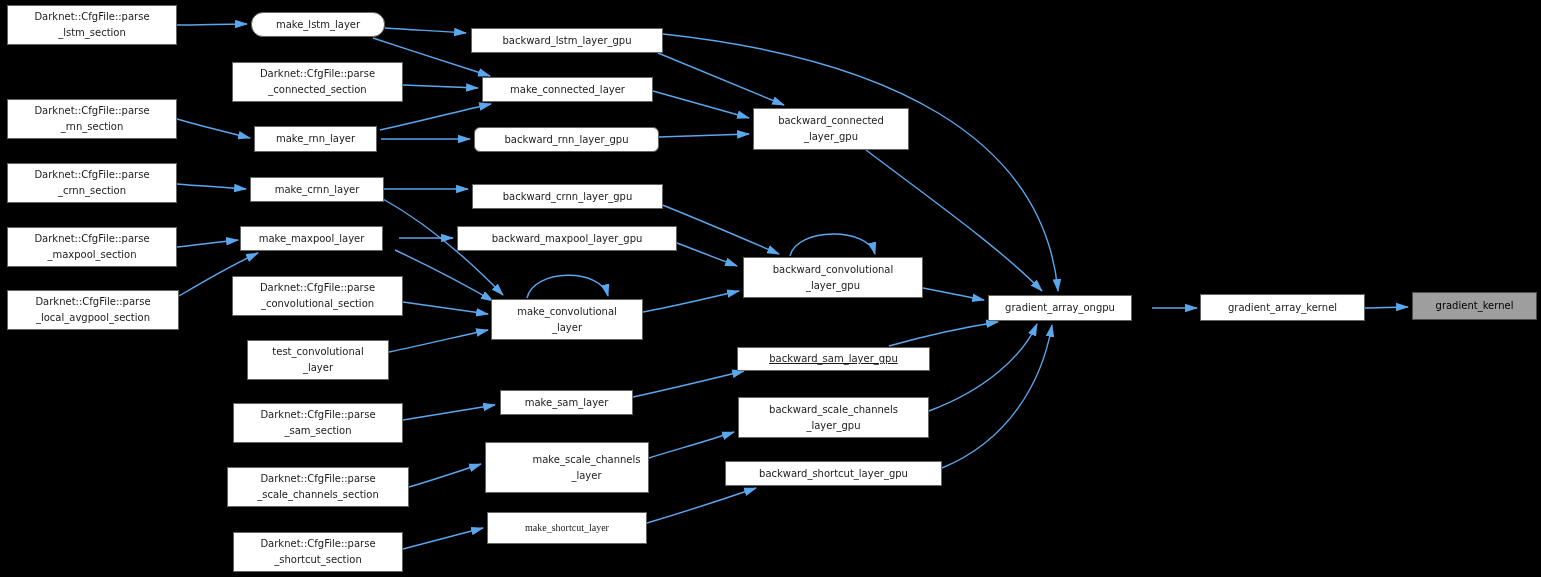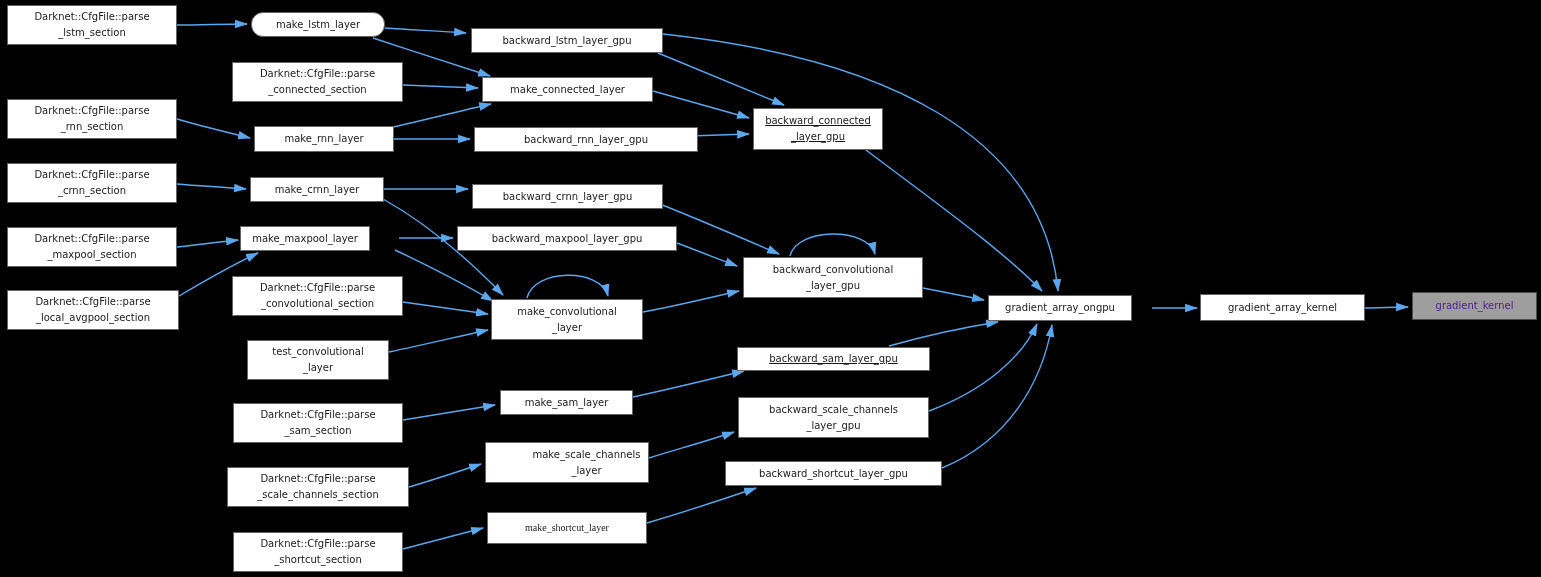--- a/index.html
+++ b/index.html
@@ -21,21 +21,21 @@
     color:#1a1a1a;
     font-size:10px;
     line-height:16px;
     white-space:nowrap;
     text-align:left;
     cursor:pointer;
   }
   .node.focus{
     background:#9e9e9e;
     border-color:#4d4d4d;
-    color:#4c1d95;
+    color:#000000;
     cursor:default;
   }
   .nline{pointer-events:none;}
 </style>
 </head>
 <body>
 
 <div class="stage" style="background: rgb(0, 0, 0);">
   <svg class="edge-layer" width="1541" height="577" viewBox="0 0 1541 577">
     <defs>
@@ -105,27 +105,27 @@
         <div class="nline">Darknet::CfgFile::parse</div>
         <div class="nline">_local_avgpool_section</div>
       </div>
       <div class="node" style="left: 251px; top: 12px; width: 134px; height: 25px; border-radius: 12px;">
         <div class="nline">make_lstm_layer</div>
       </div>
       <div class="node" style="left: 232px; top: 62px; width: 171px; height: 40px;">
         <div class="nline">Darknet::CfgFile::parse</div>
         <div class="nline">_connected_section</div>
       </div>
-      <div class="node" style="left: 254px; top: 126px; width: 140px; height: 26px;">
+      <div class="node" style="left: 254px; top: 126px; width: 123px; height: 26px;">
         <div class="nline">make_rnn_layer</div>
       </div>
       <div class="node" style="left: 250px; top: 177px; width: 134px; height: 25px;">
         <div class="nline">make_crnn_layer</div>
       </div>
-      <div class="node" style="left: 240px; top: 226px; width: 130px; height: 25px;">
+      <div class="node" style="left: 240px; top: 226px; width: 143px; height: 25px;">
         <div class="nline">make_maxpool_layer</div>
       </div>
       <div class="node" style="left: 232px; top: 276px; width: 171px; height: 40px;">
         <div class="nline">Darknet::CfgFile::parse</div>
         <div class="nline">_convolutional_section</div>
       </div>
       <div class="node" style="left: 247px; top: 340px; width: 142px; height: 40px;">
         <div class="nline">test_convolutional</div>
         <div class="nline">_layer</div>
       </div>
@@ -140,44 +140,44 @@
       <div class="node" style="left: 233px; top: 532px; width: 170px; height: 40px;">
         <div class="nline">Darknet::CfgFile::parse</div>
         <div class="nline">_shortcut_section</div>
       </div>
       <div class="node" style="left: 471px; top: 28px; width: 192px; height: 25px;">
         <div class="nline">backward_lstm_layer_gpu</div>
       </div>
       <div class="node" style="left: 482px; top: 77px; width: 171px; height: 25px;">
         <div class="nline">make_connected_layer</div>
       </div>
-      <div class="node" style="left: 474px; top: 127px; width: 224px; height: 25px;">
+      <div class="node" style="left: 474px; top: 127px; width: 185px; height: 25px; border-radius: 6px;">
         <div class="nline">backward_rnn_layer_gpu</div>
       </div>
       <div class="node" style="left: 472px; top: 184px; width: 191px; height: 25px;">
         <div class="nline">backward_crnn_layer_gpu</div>
       </div>
       <div class="node" style="left: 457px; top: 226px; width: 220px; height: 25px;">
         <div class="nline">backward_maxpool_layer_gpu</div>
       </div>
       <div class="node" style="left: 491px; top: 299px; width: 152px; height: 41px;">
         <div class="nline">make_convolutional</div>
         <div class="nline">_layer</div>
       </div>
       <div class="node" style="left: 500px; top: 390px; width: 133px; height: 25px;">
         <div class="nline">make_sam_layer</div>
       </div>
-      <div class="node" style="left: 485px; top: 442px; width: 164px; height: 41px; padding-left: 39px;">
+      <div class="node" style="left: 485px; top: 442px; width: 164px; height: 51px; padding-left: 39px;">
         <div class="nline">make_scale_channels</div>
         <div class="nline">_layer</div>
       </div>
       <div class="node" style="left: 487px; top: 512px; width: 160px; height: 32px; font-family: Liberation Serif, serif;">
         <div class="nline">make_shortcut_layer</div>
       </div>
-      <div class="node" style="left: 753px; top: 108px; width: 130px; height: 42px; text-decoration: underline;">
+      <div class="node" style="left: 753px; top: 108px; width: 156px; height: 42px;">
         <div class="nline">backward_connected</div>
         <div class="nline">_layer_gpu</div>
       </div>
       <div class="node" style="left: 743px; top: 257px; width: 180px; height: 41px;">
         <div class="nline">backward_convolutional</div>
         <div class="nline">_layer_gpu</div>
       </div>
       <div class="node" style="left: 737px; top: 347px; width: 193px; height: 24px; text-decoration: underline;">
         <div class="nline">backward_sam_layer_gpu</div>
       </div>

